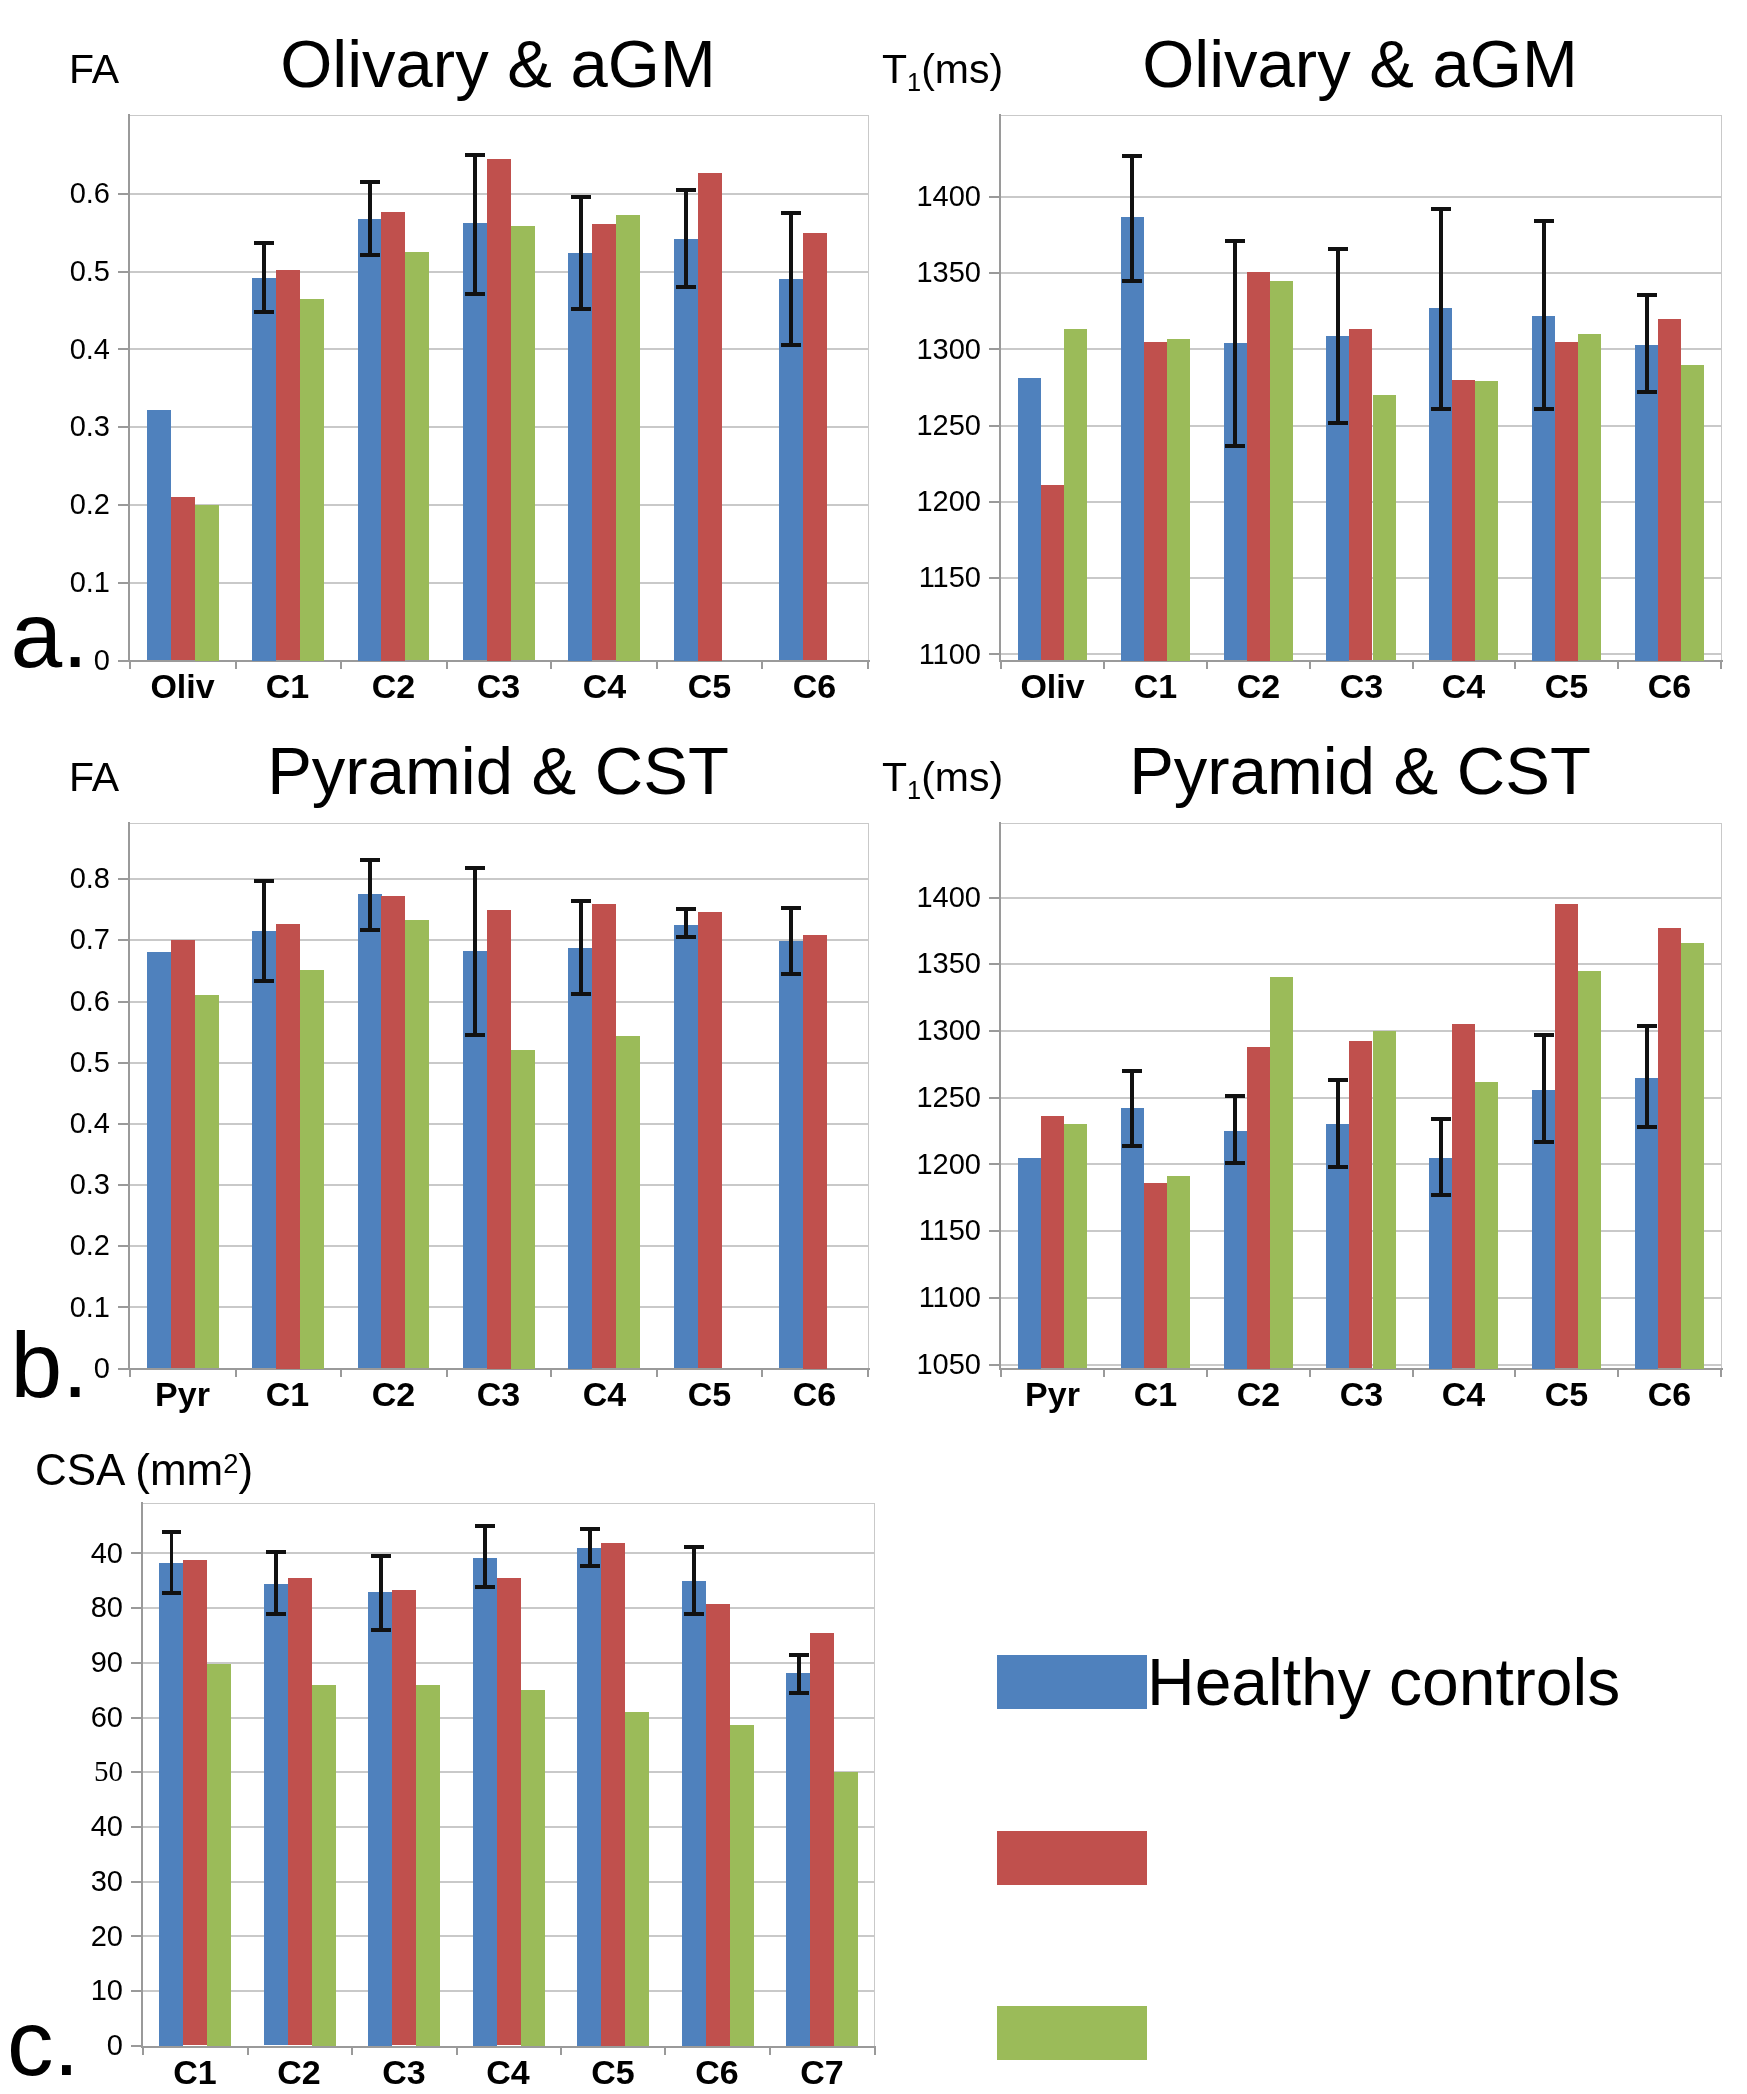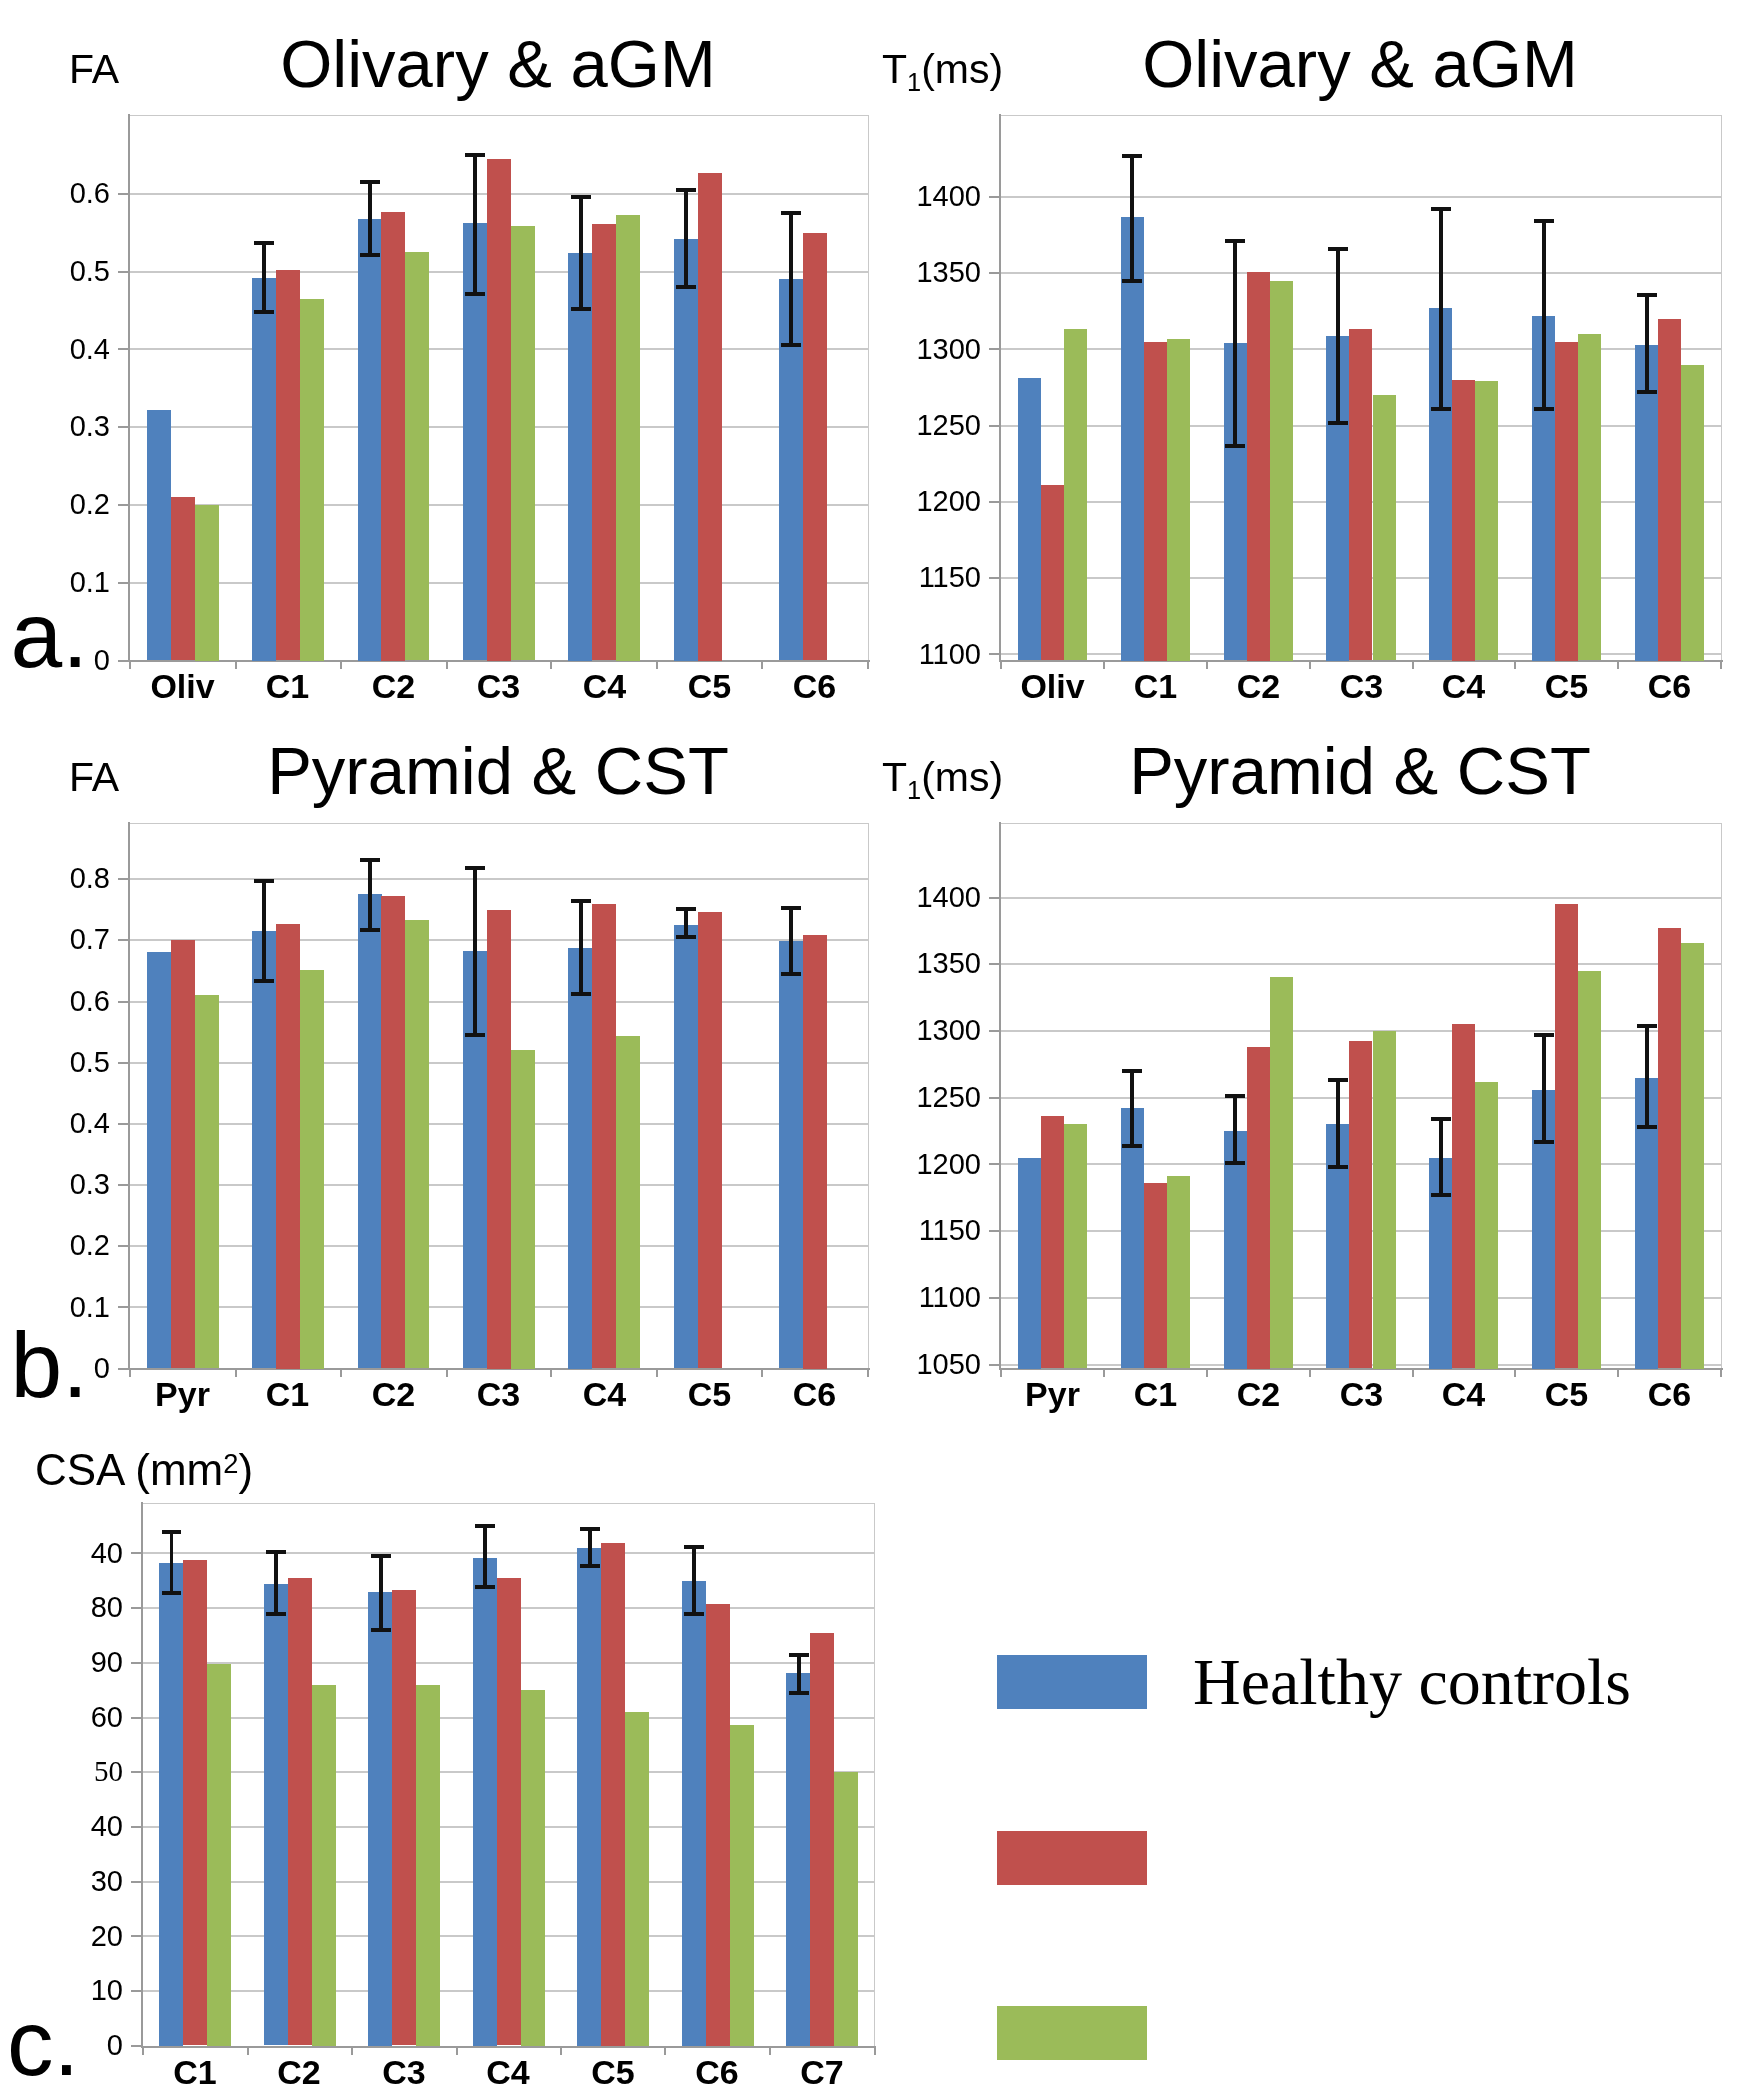--- a/index.html
+++ b/index.html
@@ -17,21 +17,21 @@
   .xtick{position:absolute;width:1.8px;height:8.9px;background:#9a9a9a;}
   .ylabel{position:absolute;width:115px;text-align:right;font-size:29px;line-height:35px;height:35px;}
   .xlabel{position:absolute;text-align:center;font-size:34px;font-weight:bold;line-height:39px;height:39px;}
   .bar{position:absolute;}
   .err-line{position:absolute;width:3.5px;background:#111;}
   .err-cap{position:absolute;height:3.5px;background:#111;}
   .panel-letter{position:absolute;font-size:93px;line-height:1;color:#000;}
   .legend{position:absolute;}
   .legend-row{position:absolute;display:flex;align-items:center;height:54px;}
   .legend-swatch{width:150px;height:54px;flex:0 0 auto;}
-  .legend-label{margin-left:46px;font-size:66px;line-height:1;white-space:nowrap;font-family:Liberation Serif, serif;}
+  .legend-label{font-size:66px;line-height:1;white-space:nowrap;}
 </style>
 </head>
 <body>
 
 <div id="canvas">
 
   <div class="chart-title" style="left:129px;top:25px;width:738px;">Olivary &amp; aGM</div>
   <div class="chart-title" style="left:1000px;top:25px;width:720px;">Olivary &amp; aGM</div>
   <div class="chart-title" style="left:129px;top:732px;width:738px;">Pyramid &amp; CST</div>
   <div class="chart-title" style="left:1000px;top:732px;width:720px;">Pyramid &amp; CST</div>

